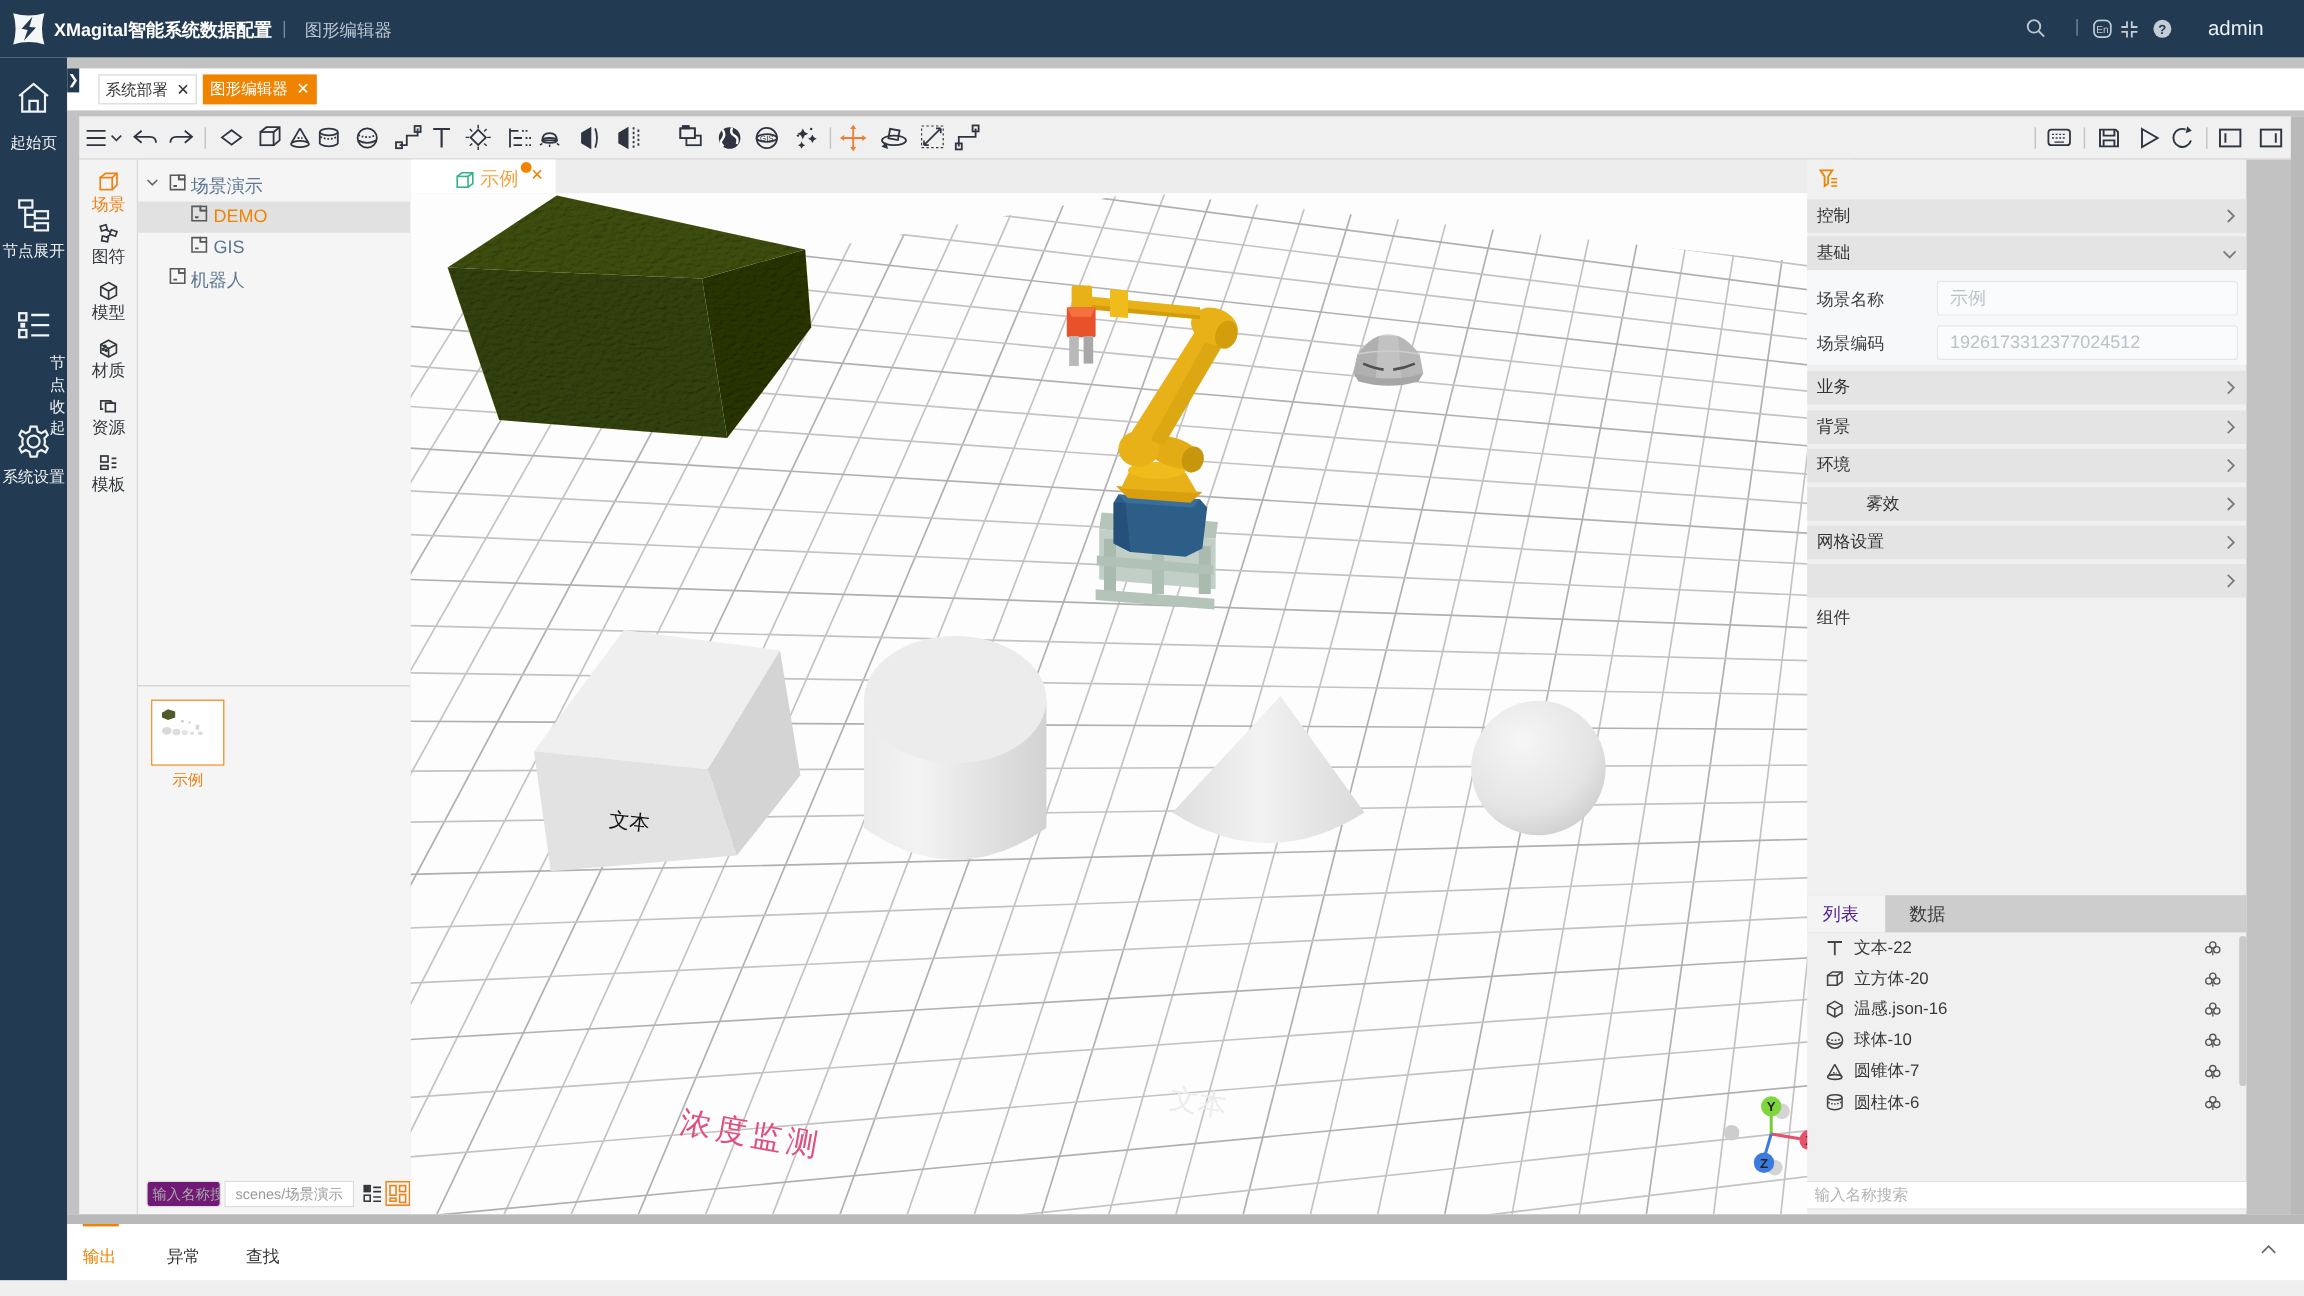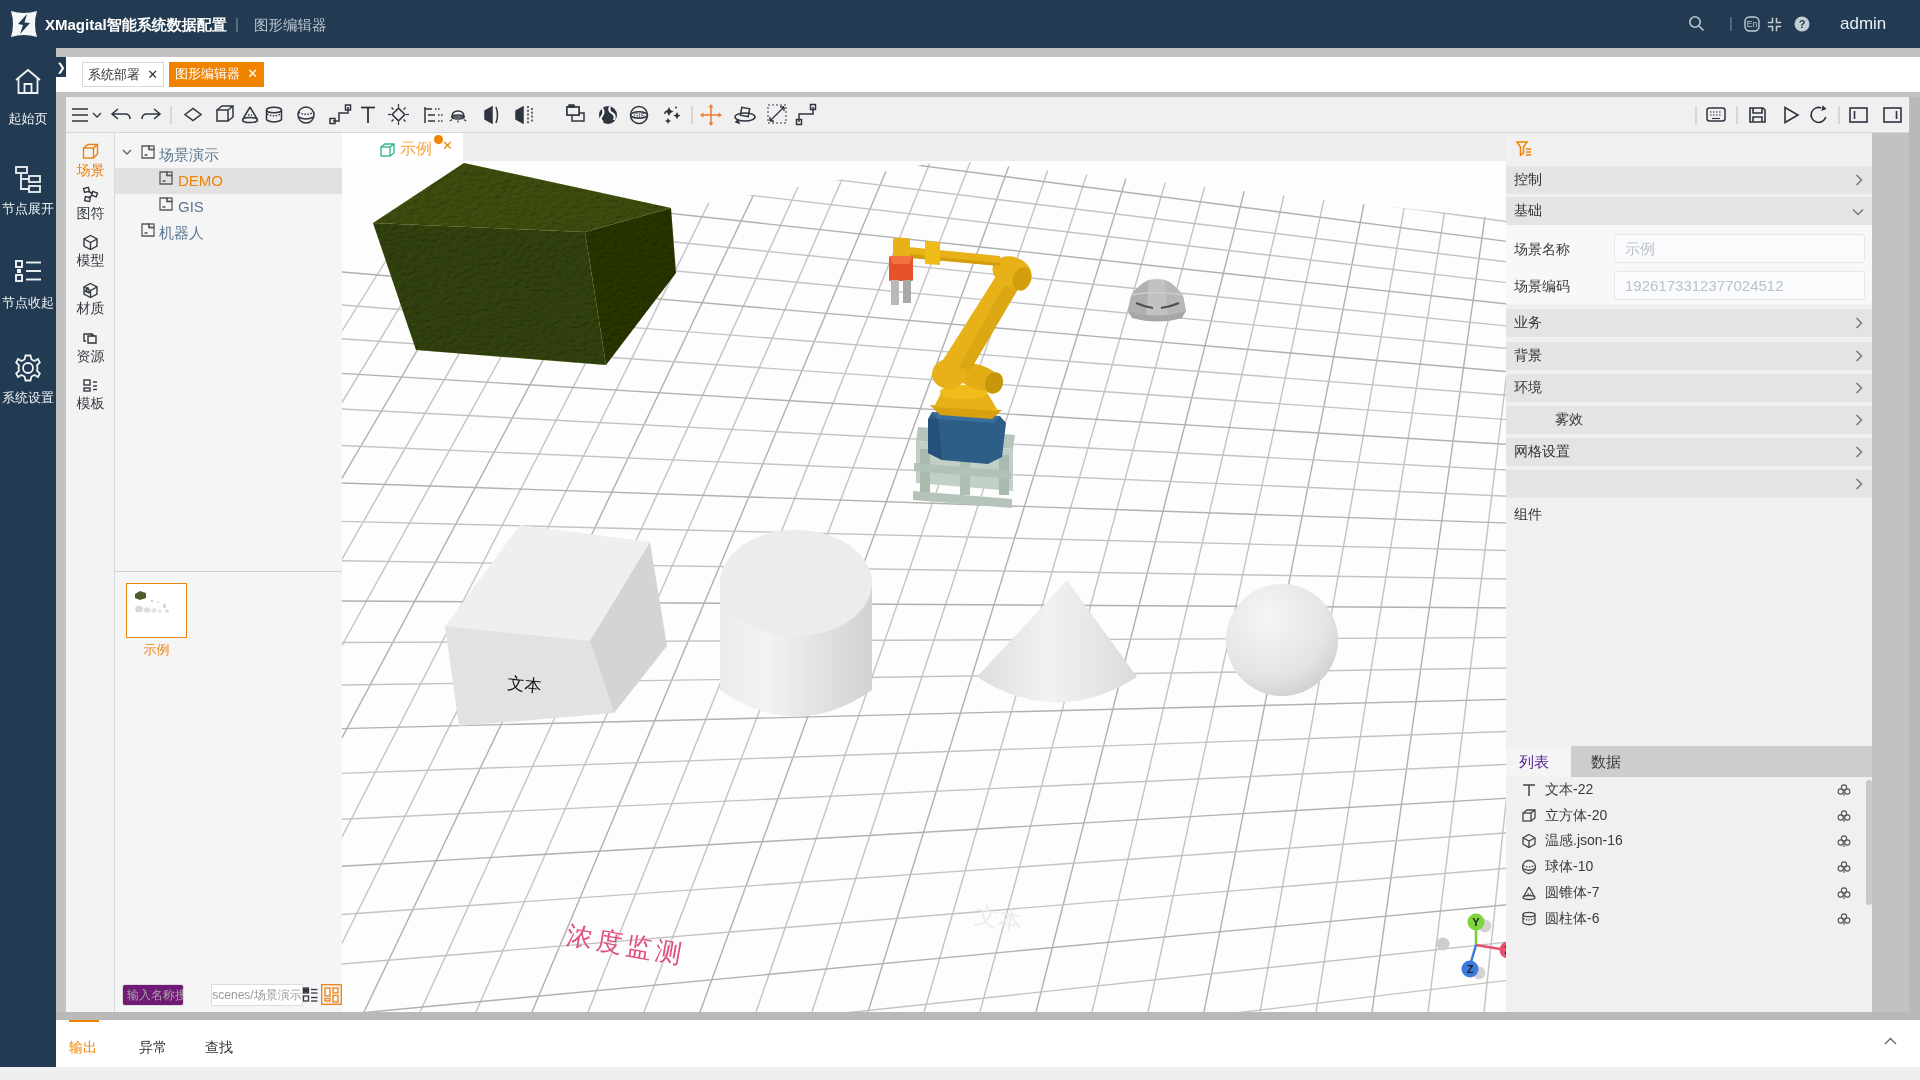--- a/index.html
+++ b/index.html
@@ -71,21 +71,21 @@
   </svg>
   <div class="abs" style="left:0;top:152px;width:56px;text-align:center;font-size:13px;color:#f0f3f5;">节点展开</div>
   <svg class="abs" style="left:14px;top:210px" width="28" height="28" viewBox="0 0 28 28" fill="none" stroke="#f0f3f5" stroke-width="1.9">
     <rect x="2" y="3" width="6" height="6"></rect>
       <rect x="2" y="17" width="6" height="6"></rect>
     <line x1="12" y1="4.5" x2="27" y2="4.5"></line>
       <line x1="12" y1="13" x2="27" y2="13"></line>
       <line x1="12" y1="21.5" x2="27" y2="21.5"></line>
     <rect x="3" y="11" width="4" height="4" fill="#f0f3f5" stroke="none"></rect>
   </svg>
-  <div class="abs" style="left:0;top:246px;width:56px;text-align:center;font-size:13px;color:#f0f3f5;">节点收起</div>
+  <div class="abs" style="left:0;top:246px;width:56px;text-align:center;font-size:13px;color:#f0f3f5;padding-left:40px;">节点收起</div>
   <svg class="abs" style="left:13px;top:305px" width="30" height="30" viewBox="0 0 30 30" fill="none" stroke="#f0f3f5" stroke-width="1.8">
     <circle cx="15" cy="15" r="5"></circle>
     <path d="M15 2.5 L17.5 2.5 L18.5 6.5 L21.5 8 L25 6 L26.8 9.5 L24 12.3 L24.5 15 L24 17.7 L26.8 20.5 L25 24 L21.5 22 L18.5 23.5 L17.5 27.5 L12.5 27.5 L11.5 23.5 L8.5 22 L5 24 L3.2 20.5 L6 17.7 L5.5 15 L6 12.3 L3.2 9.5 L5 6 L8.5 8 L11.5 6.5 L12.5 2.5 Z"></path>
   </svg>
   <div class="abs" style="left:0;top:341px;width:56px;text-align:center;font-size:13px;color:#f0f3f5;">系统设置</div>
 </div>
 <div id="bgmain" class="abs"></div>
 <div id="tabrow" class="abs">
   <div class="abs" style="left:0;top:0;width:10px;height:20px;background:#233b52;color:#fff;font-size:11px;line-height:20px;text-align:center;">❯</div>
   <div class="abs" style="left:26px;top:5px;width:82px;height:25px;background:#fff;border:1px solid #d8d8d8;font-size:13px;color:#333;line-height:23px;text-align:center;">系统部署&nbsp;&nbsp;✕</div>
@@ -407,21 +407,21 @@
         <ellipse cx="27" cy="26.5" rx="2.6" ry="2.2" fill="#e3e3e3"></ellipse>
         <ellipse cx="33" cy="27" rx="1.8" ry="1.5" fill="#e0e0e0"></ellipse>
         <ellipse cx="40" cy="27" rx="2" ry="1.7" fill="#dcdcdc"></ellipse>
         <circle cx="25" cy="17" r="1.2" fill="#cfcfcf"></circle>
         <circle cx="31" cy="18" r="1" fill="#d4d4d4"></circle>
         <rect x="36" y="20" width="3" height="4" fill="#d8d8d8"></rect>
       </svg>
   </div>
   <div class="abs" style="left:11px;top:508px;width:61px;text-align:center;font-size:13px;color:#ed8111;">示例</div>
   <div class="abs" style="left:7px;top:851px;width:62px;height:22px;background:#701a75;border:1px solid #dcdcdc;border-radius:3px;font-size:12px;color:#a8a8a8;line-height:20px;padding-left:4px;overflow:hidden;white-space:nowrap;">输入名称搜</div>
-  <div class="abs" style="left:72px;top:851px;width:92px;height:22px;background:#fff;border:1px solid #dcdcdc;border-radius:0;font-size:12px;color:#999;line-height:20px;text-align:center;overflow:hidden;white-space:nowrap;margin-left:24px;">scenes/场景演示</div>
+  <div class="abs" style="left:72px;top:851px;width:108px;height:22px;background:#fff;border:1px solid #dcdcdc;border-radius:0;font-size:12px;color:#999;line-height:20px;text-align:center;overflow:hidden;white-space:nowrap;">scenes/场景演示</div>
   <svg class="abs" style="left:186px;top:852px" width="19" height="19" viewBox="0 0 19 19" fill="none" stroke="#33383f" stroke-width="1.3">
       <rect x="2.5" y="3" width="5" height="5"></rect>
       <rect x="3.5" y="4" width="3" height="3" fill="#33383f"></rect>
       <rect x="2.5" y="11" width="5" height="5"></rect>
       <line x1="10" y1="4.5" x2="16.5" y2="4.5"></line>
       <line x1="10" y1="8" x2="16.5" y2="8"></line>
       <line x1="10" y1="12.5" x2="16.5" y2="12.5"></line>
       <line x1="10" y1="16" x2="16.5" y2="16"></line>
     </svg>
   <svg class="abs" style="left:206px;top:851px" width="21" height="21" viewBox="0 0 21 21" fill="none" stroke="#ed8111" stroke-width="1.3">
@@ -792,20 +792,21 @@
         <span>圆柱体-6</span>
         <svg class="leye" viewBox="0 0 16 16" fill="none" stroke="#555" stroke-width="1.1">
           <circle cx="8" cy="5.5" r="2.6"></circle>
           <circle cx="4.7" cy="9.5" r="2.6"></circle>
           <circle cx="11.3" cy="9.5" r="2.6"></circle>
           <line x1="8" y1="10" x2="8" y2="14"></line>
         </svg>
       </div>
   </div>
   <div class="abs" style="left:360px;top:647px;width:6px;height:125px;background:#c9c9c9;border-radius:3px;"></div>
+  <div class="abs" style="left:0;top:851px;width:366px;height:24px;background:#fff;border-top:1px solid #e2e2e2;border-bottom:1px solid #e2e2e2;font-size:13px;color:#b3b3b3;line-height:22px;padding-left:6px;">输入名称搜索</div>
 </div>
 <div id="scrollstrip" class="abs"></div>
 <div id="greyband" class="abs"></div>
 <div id="bottombar" class="abs">
   <div class="abs" style="left:13px;top:0;width:30px;height:2px;background:#f08300;"></div>
   <div class="abs" style="left:13px;top:19px;font-size:14px;color:#f08300;">输出</div>
   <div class="abs" style="left:83px;top:19px;font-size:14px;color:#333;">异常</div>
   <div class="abs" style="left:149px;top:19px;font-size:14px;color:#333;">查找</div>
   <svg class="abs" style="left:1828px;top:17px" width="13" height="8" viewBox="0 0 13 8" fill="none" stroke="#666" stroke-width="1.4">
       <path d="M1 7 L6.5 1.5 L12 7"></path>

